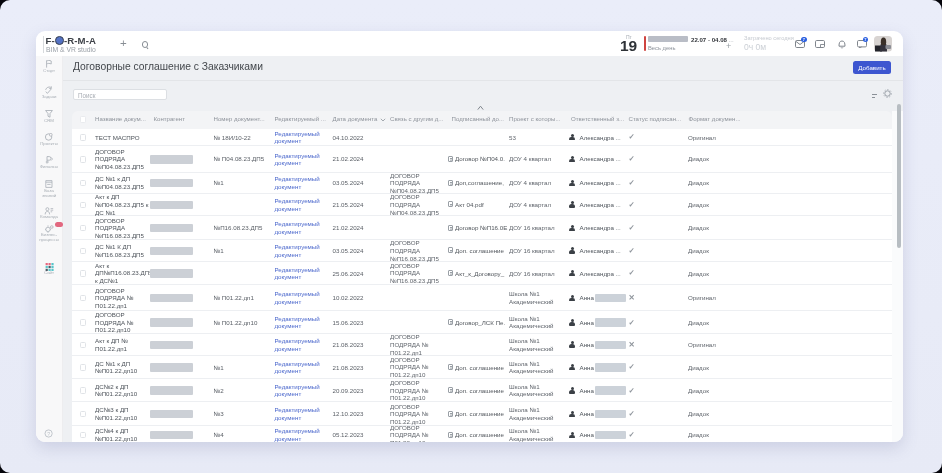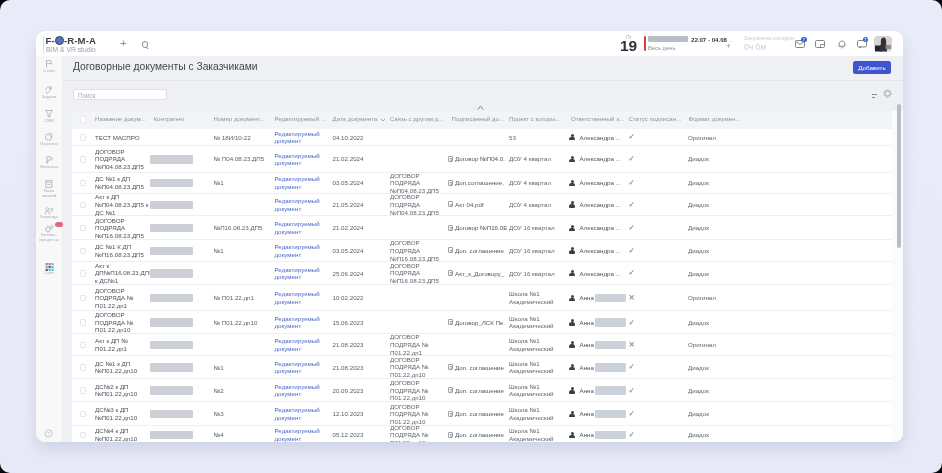--- a/index.html
+++ b/index.html
@@ -177,21 +177,21 @@
       <div class="lbl" style="top:215.9px">Сайт</div>
       <div style="position:absolute;left:19px;top:166.6px;width:8px;height:5px;border-radius:2.5px;background:#e26880"></div>
       <div style="position:absolute;left:0;top:373px;width:26px">
         <svg width="26" height="9" viewBox="0 0 26 9" style="margin:0 auto">
           <circle cx="12.6" cy="4.5" r="3.6" fill="none" stroke="#bcc2c8" stroke-width="0.9"></circle>
           <text x="12.6" y="6.5" font-size="5.2" text-anchor="middle" fill="#bcc2c8">?</text>
         </svg>
       </div>
     </div>
     <div id="main"></div>
-    <div id="title">Договорные документы с Заказчиками</div>
+    <div id="title">Договорные соглашение с Заказчиками</div>
     <div id="tdiv"></div>
     <div id="addbtn">Добавить</div>
     <div id="search">Поиск</div>
     <div id="sorti1"></div>
     <div id="sorti2"></div>
     <svg style="position:absolute;left:846.5px;top:57.5px" width="9" height="9" viewBox="0 0 9 9">
       <circle cx="4.5" cy="4.5" r="2.7" fill="none" stroke="#9aa0a8" stroke-width="1"></circle>
       <circle cx="4.5" cy="4.5" r="3.9" fill="none" stroke="#9aa0a8" stroke-width="0.9" stroke-dasharray="1.2 1.75"></circle>
     </svg>
     <svg style="position:absolute;left:441px;top:74px" width="7" height="5.5" viewBox="0 0 7 5.5">

